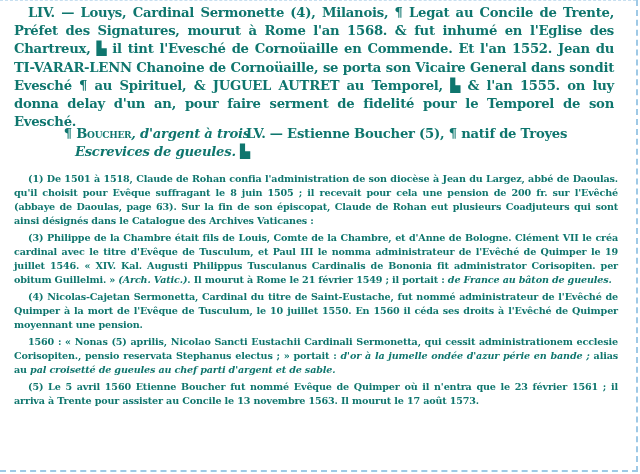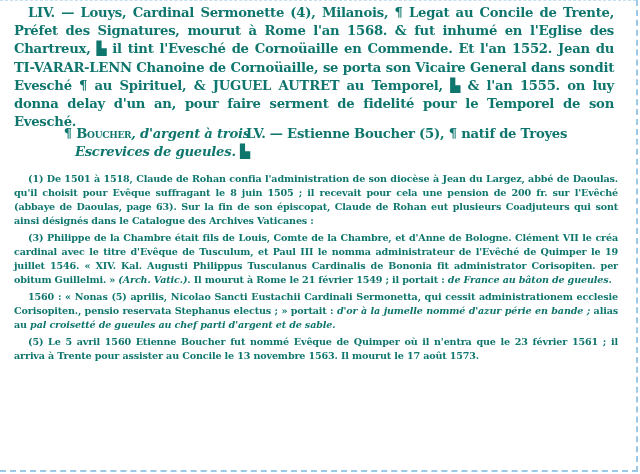--- a/index.html
+++ b/index.html
@@ -73,16 +73,17 @@
       <div class="l1">
         <span>LV. —</span>
         <span class="nm">Estienne Boucher</span><span> (5), ¶ natif de Troyes</span>
       </div>
     </div>
   </div>
 
   <div class="notes">
     <p>(1) De 1501 à 1518, Claude de Rohan confia l'administration de son diocèse à Jean du Largez, abbé de Daoulas. qu'il choisit pour Evêque suffragant le 8 juin 1505 ; il recevait pour cela une pension de 200 fr. sur l'Evêché (abbaye de Daoulas, page 63). Sur la fin de son épiscopat, Claude de Rohan eut plusieurs Coadjuteurs qui sont ainsi désignés dans le Catalogue des Archives Vaticanes :</p>
     <p><span>(3) Philippe de la Chambre était fils de Louis, Comte de la Chambre, et d'Anne de Bologne. Clément VII le créa cardinal avec le titre d'Evêque de Tusculum, et Paul III le nomma administrateur de l'Evêché de Quimper le 19 juillet 1546. « XIV. Kal. Augusti Philippus Tusculanus Cardinalis de Bononia fit administrator Corisopiten. per obitum Guillelmi. » </span><span class="it">(Arch. Vatic.)</span><span>. Il mourut à Rome le 21 février 1549 ; il portait : </span><span class="it">de France au bâton de gueules.</span></p>
-    <p><span>1560 : « Nonas (5) aprilis, Nicolao Sancti Eustachii Cardinali Sermonetta, qui cessit administrationem ecclesie Corisopiten., pensio reservata Stephanus electus ; » portait : </span><span class="it">d'or à la jumelle nommé d'azur périe en bande ;</span><span> alias au </span><span class="it">pal croisetté de gueules au chef parti d'argent et de sable.</span></p>
+    <p>(4) Nicolas-Cajetan Sermonetta, Cardinal du titre de Saint-Eustache, fut nommé administrateur de l'Evêché de Quimper à la mort de l'Evêque de Tusculum, le 10 juillet 1550. En 1560 il céda ses droits à l'Evêché de Quimper moyennant une pension.</p>
+    <p><span>1560 : « Nonas (5) aprilis, Nicolao Sancti Eustachii Cardinali Sermonetta, qui cessit administrationem ecclesie Corisopiten., pensio reservata Stephanus electus ; » portait : </span><span class="it">d'or à la jumelle ondée d'azur périe en bande ;</span><span> alias au </span><span class="it">pal croisetté de gueules au chef parti d'argent et de sable.</span></p>
     <p>(5) Le 5 avril 1560 Etienne Boucher fut nommé Evêque de Quimper où il n'entra que le 23 février 1561 ; il arriva à Trente pour assister au Concile le 13 novembre 1563. Il mourut le 17 août 1573.</p>
   </div>
 </div>
 
 </body></html>

